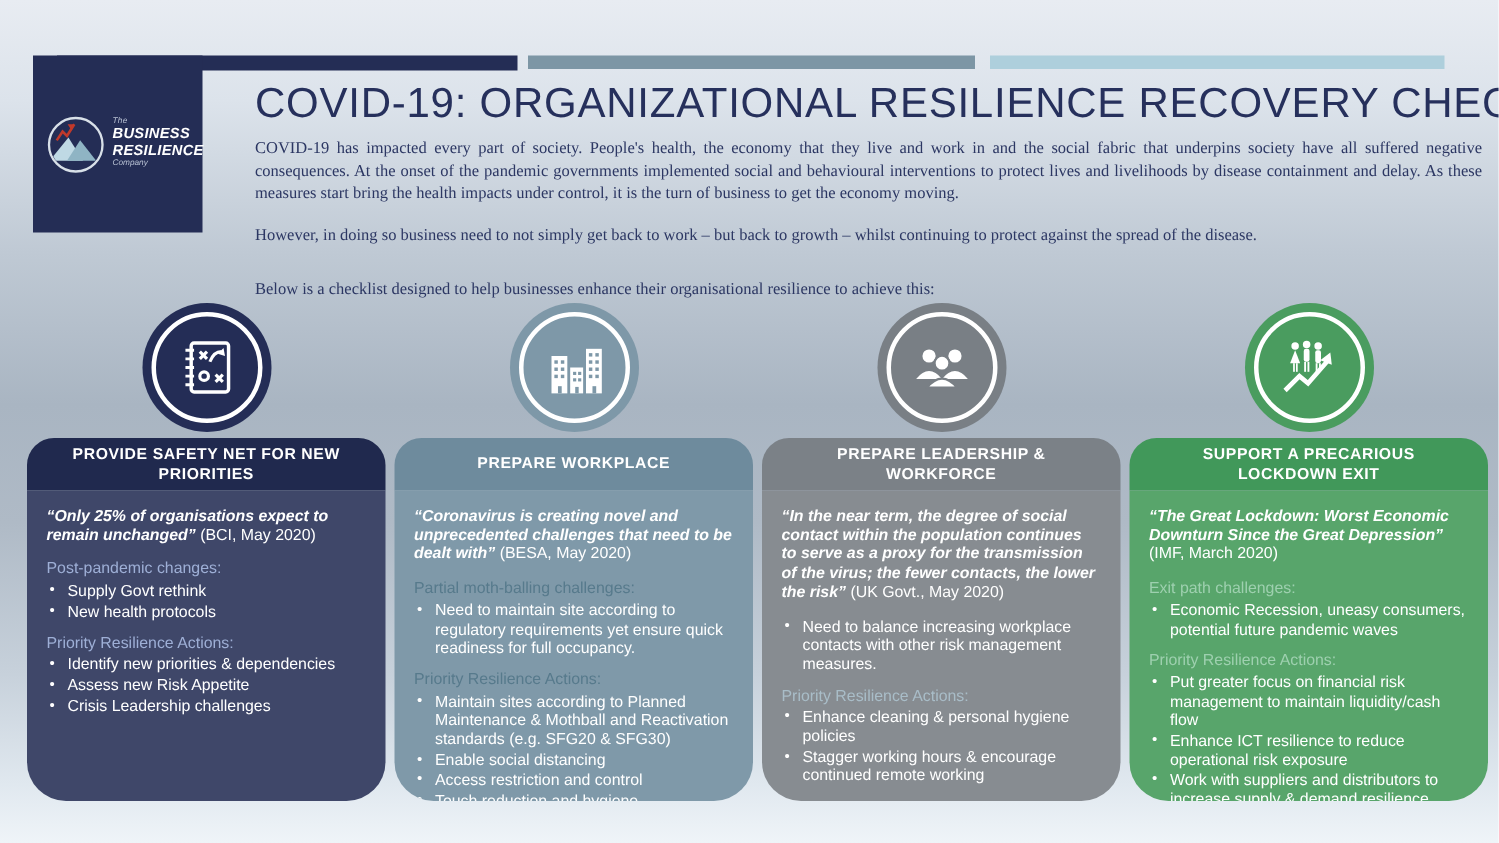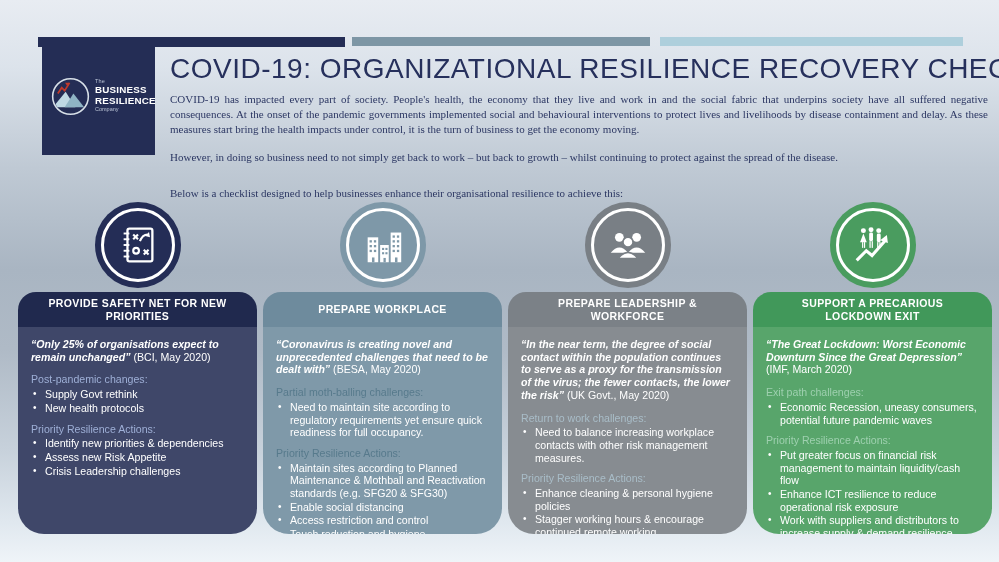--- a/index.html
+++ b/index.html
@@ -13,22 +13,22 @@
     overflow:hidden;
   }
 
   
   .bar { position:absolute; top:37px; height:10px; }
   .bar-navy  { left:38px;  width:307px; background:#242d55; }
   .bar-slate { left:352px; width:298px; height:9px; background:#7d96a5; }
   .bar-light { left:660px; width:303px; height:9px; background:#aecfdc; }
 
   .logo-block {
-    position:absolute; left:42px; top:37px; width:113px; height:118px;
-    background:#242d55; display:flex; align-items:center; padding:0 0 0 9px;
+    position:absolute; left:22px; top:37px; width:113px; height:118px;
+    background:#242d55; display:flex; align-items:center; padding:0 0 0 9px;font-style:italic;
   }
   .logo-mark { width:39px; height:39px; flex:0 0 auto; }
   .logo-text { margin-left:5px; line-height:1.05; }
   .logo-the     { font-size:5.5px; color:#b9c2d4; letter-spacing:.2px; }
   .logo-word    { font-size:9.8px; font-weight:bold; color:#ffffff; letter-spacing:.2px; }
   .logo-company { font-size:5.5px; color:#b9c2d4; margin-top:1px; }
 
   .intro {
     position:absolute; left:170px; top:53px; width:818px; color:#2c3763;
   }
@@ -226,21 +226,20 @@
           <g fill="#fff" stroke="#797f85" stroke-width="1.6">
             <circle cx="24" cy="21" r="5.2"></circle>
             <path d="M13.5 38 q10.5 -12.5 21 0 z"></path>
           </g>
         </svg>
       </div>
     </div>
     <div class="pill">PREPARE LEADERSHIP &amp; WORKFORCE</div>
     <div class="cardbody">
       <p class="quote"><span>“In the near term, the degree of social contact within the population continues to serve as a proxy for the transmission of the virus; the fewer contacts, the lower the risk”</span><span class="attr"> (UK Govt., May 2020)</span></p>
-      <div class="sec-head">Return to work challenges:</div>
       <ul>
         <li>Need to balance increasing workplace contacts with other risk management measures.</li>
       </ul>
       <div class="sec-head">Priority Resilience Actions:</div>
       <ul>
         <li>Enhance cleaning &amp; personal hygiene policies</li>
         <li>Stagger working hours &amp; encourage continued remote working</li>
 
       </ul>
     </div>

